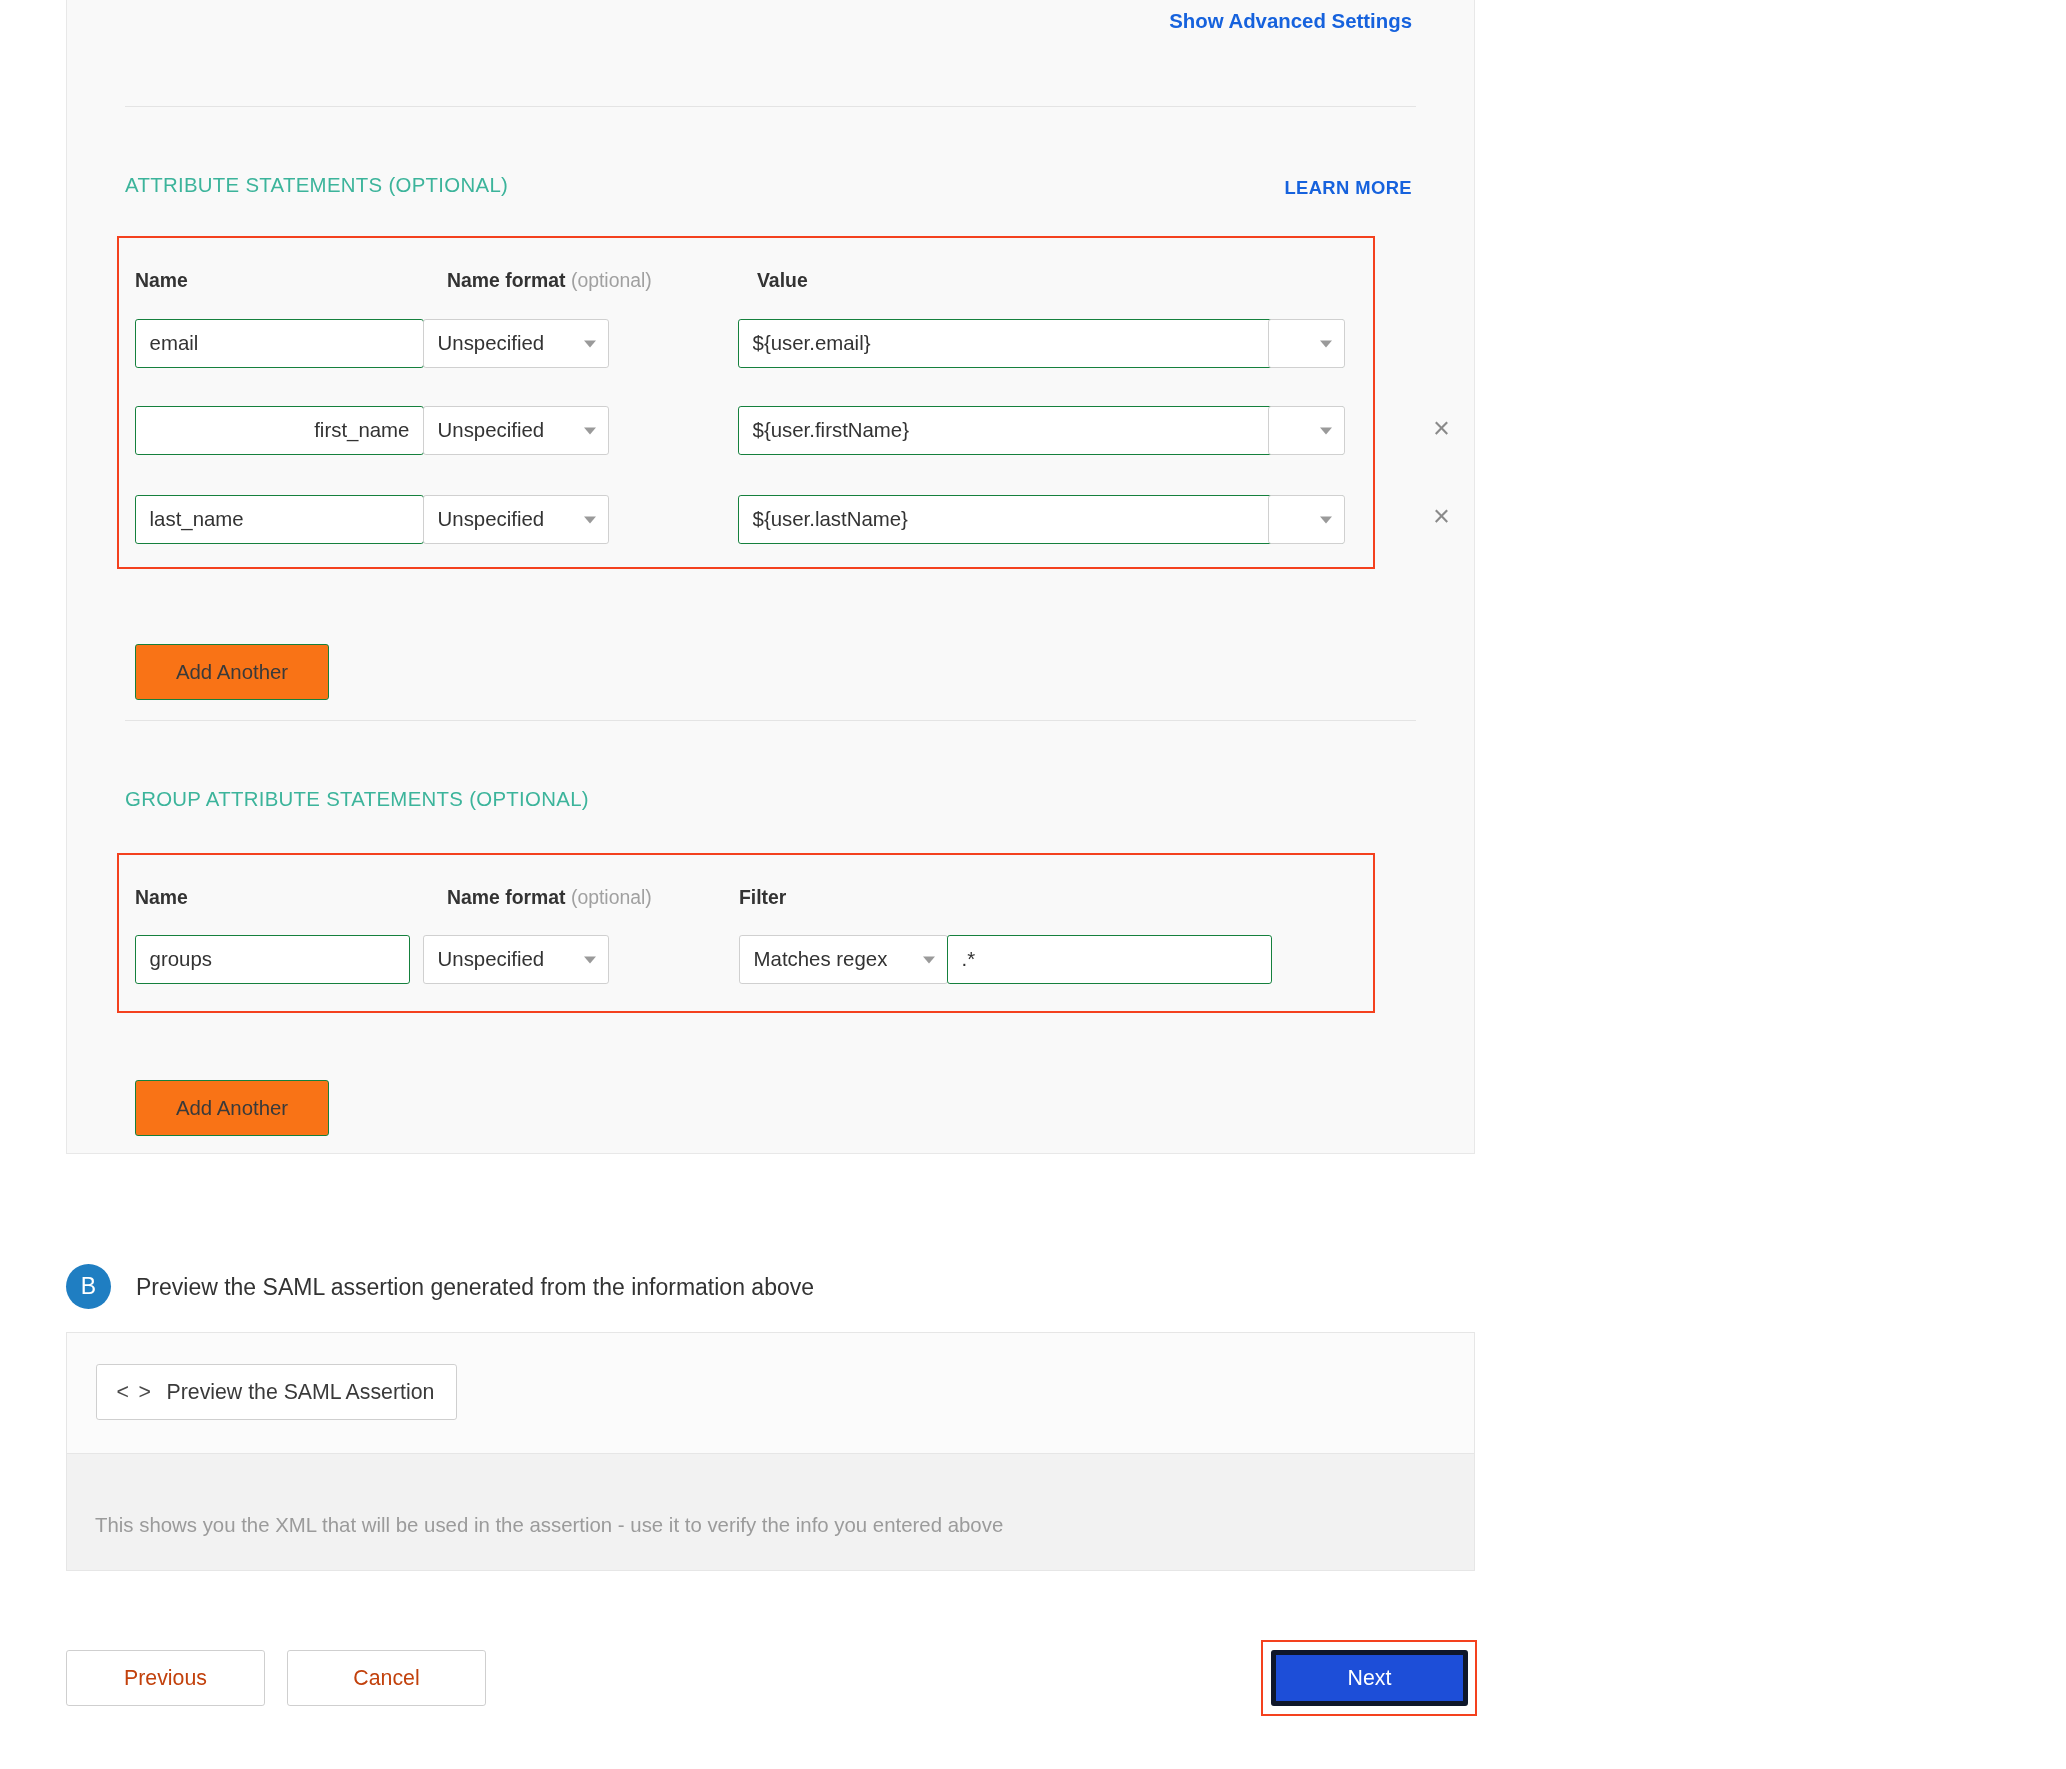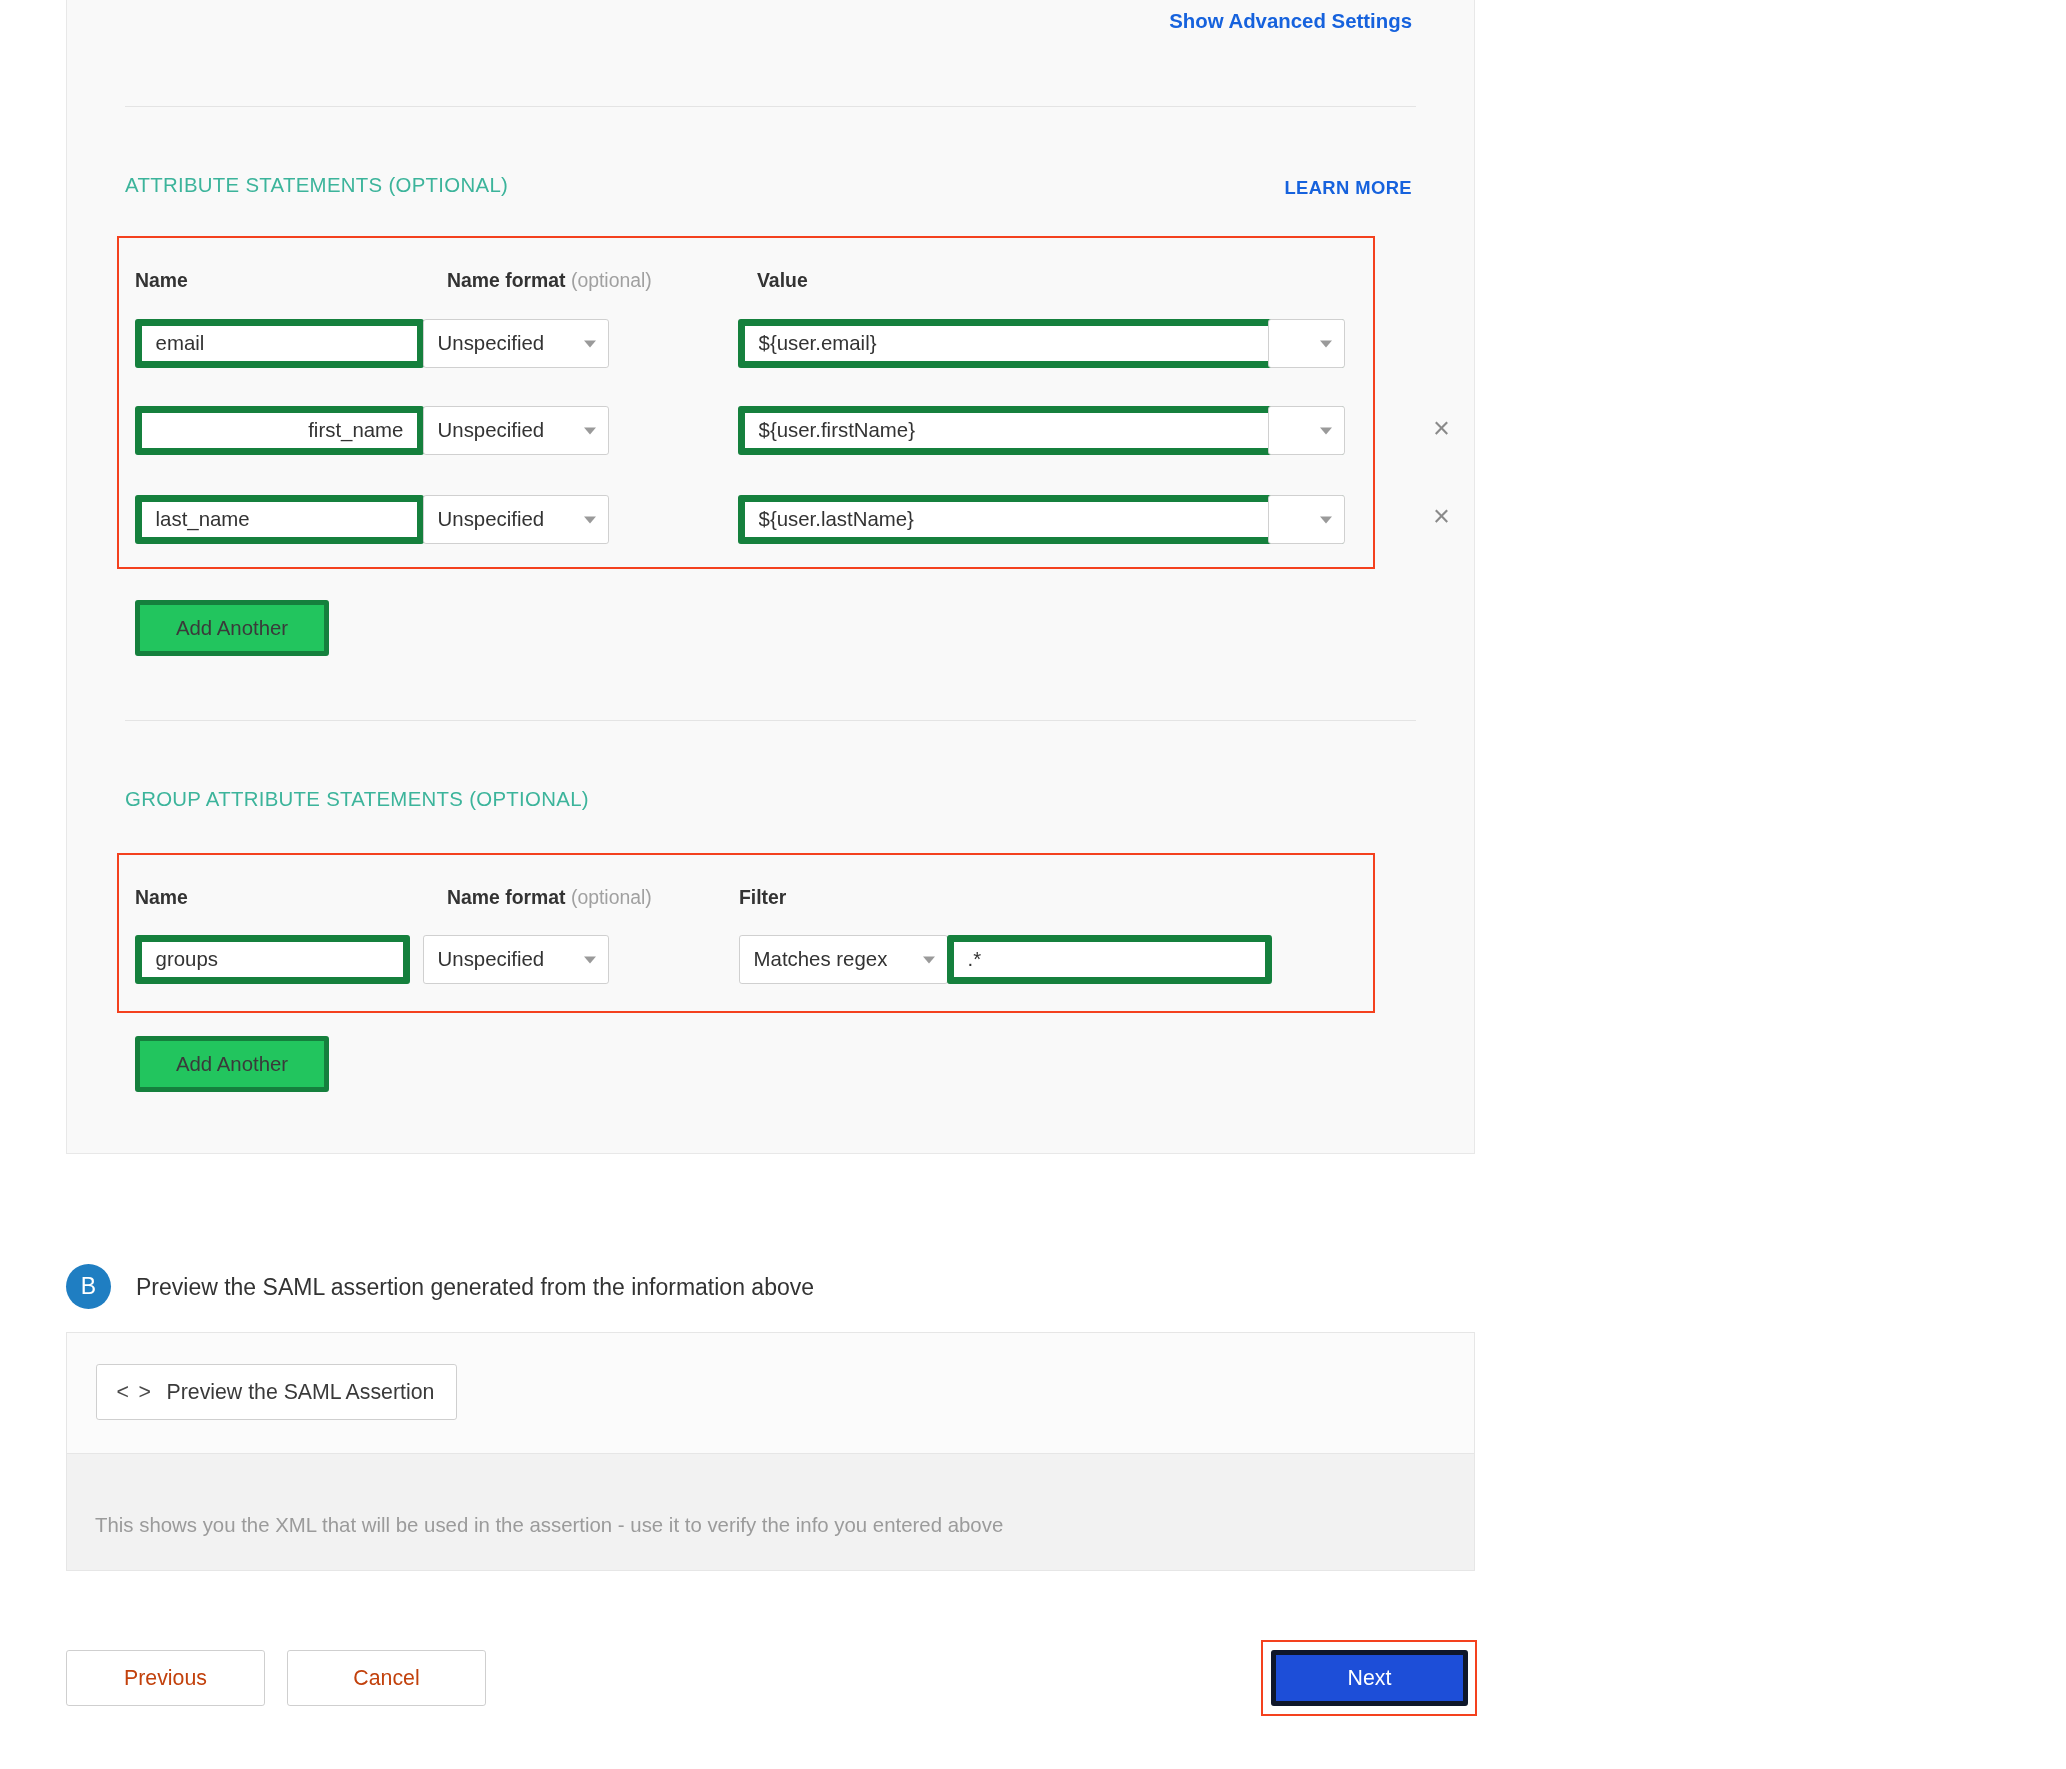--- a/index.html
+++ b/index.html
@@ -84,21 +84,21 @@
   .col-head .optional {
     color: #a0a0a0;
     font-weight: normal;
   }
 
   
   .txt {
     position: absolute;
     height: 49px;
     background: #fff;
-    border: 7px solid #15803d;
+    border: 1px solid #15803d;
     border-radius: 2.9px;
     font-size: 20.4px;
     color: #333;
     padding: 0 13.6px;
     font-family: "Liberation Sans", sans-serif;
     outline: none;
   }
   .sel {
     position: absolute;
     height: 49px;
@@ -127,27 +127,28 @@
     position: absolute;
     font-size: 29px;
     color: #8a8a8a;
     line-height: 1;
     cursor: pointer;
     font-family: "Liberation Sans", sans-serif;
   }
 
   .btn {
     position: absolute;
-    background: #22c55e;
-    border: 5px solid #15803d;
+    background: #f97316;
+    border: 1px solid #15803d;
     border-radius: 2.9px;
     font-size: 20.4px;
     color: #3a3a3a;
     font-family: "Liberation Sans", sans-serif;
     cursor: pointer;
+    margin-top: 44px;
   }
 
   
   .step-badge {
     position: absolute;
     left: 66px;
     top: 1264px;
     width: 45px;
     height: 45px;
     border-radius: 50%;

